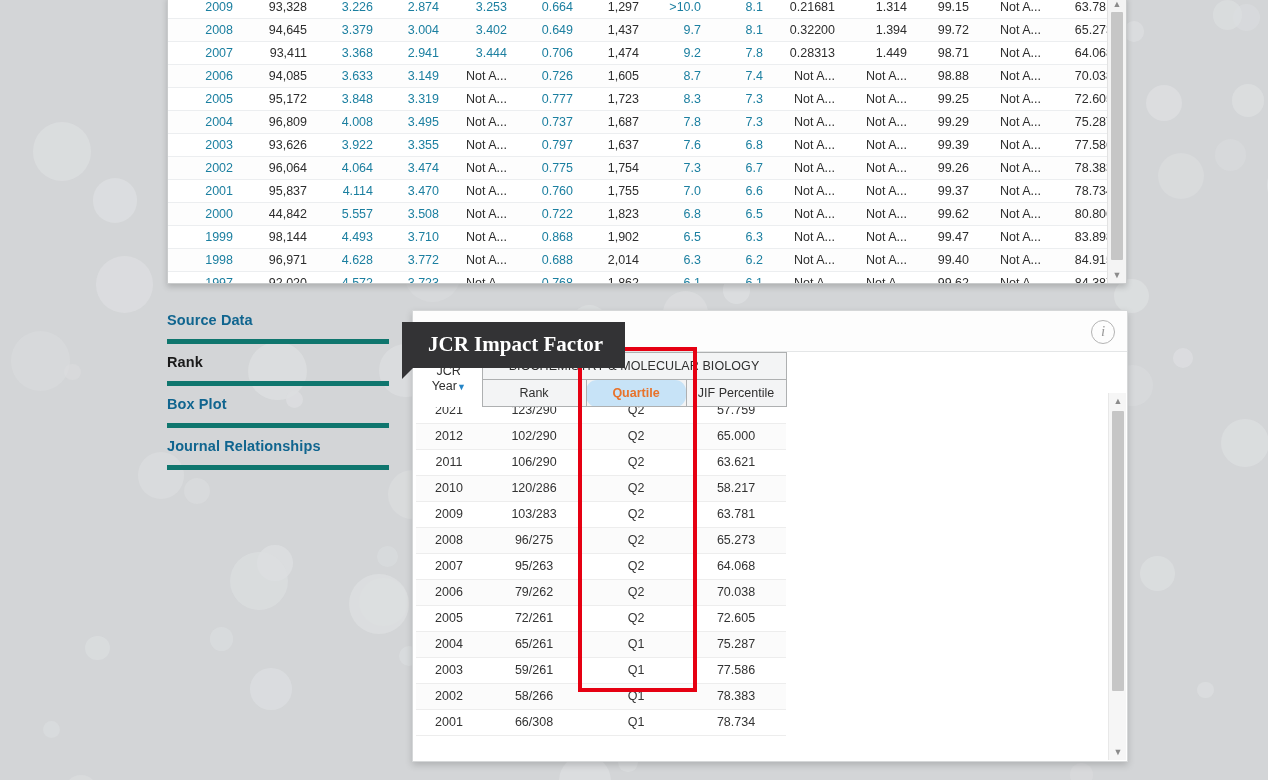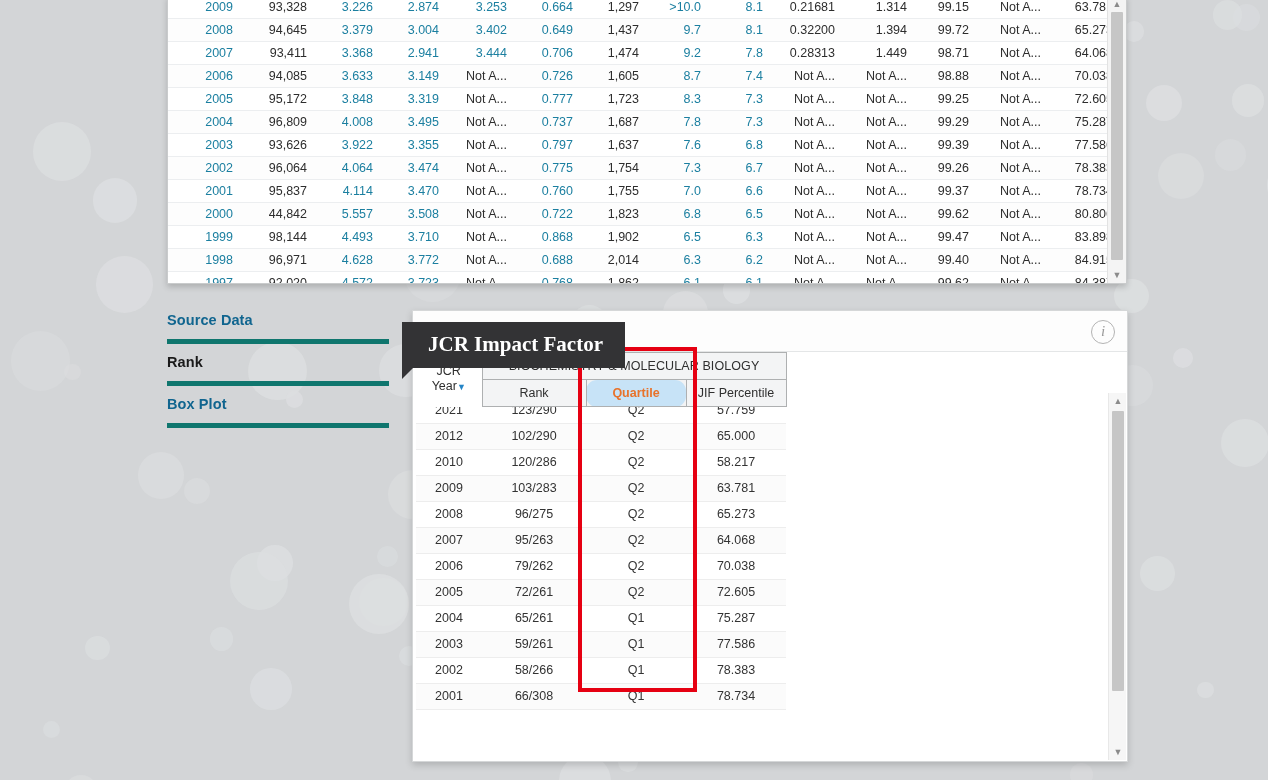--- a/index.html
+++ b/index.html
@@ -447,20 +447,21 @@
     <div class="arr up">▲</div>
     <div class="thumb" style="top:16px;height:248px"></div>
     <div class="arr dn">▼</div>
   </div>
 </div>
 
 <nav id="sidenav">
     <a class="nav-item" href="#">Source Data</a>
     <a class="nav-item active" href="#">Rank</a>
     <a class="nav-item" href="#">Box Plot</a>
+    <a class="nav-item" href="#">Journal Relationships</a>
   </nav>
 
 <div id="rank-panel">
   <div id="panel-head">
     <div id="info-icon">i</div>
   </div>
 
   <div id="rank-table-zone">
     <div id="rank-header">
       <table class="rank-head">
@@ -496,20 +497,26 @@
               <td class="c-quart">Q2</td>
               <td class="c-pct">57.759</td>
             </tr>
             <tr>
               <td class="c-year">2012</td>
               <td class="c-rank">102/290</td>
               <td class="c-quart">Q2</td>
               <td class="c-pct">65.000</td>
             </tr>
             <tr>
+              <td class="c-year">2011</td>
+              <td class="c-rank">106/290</td>
+              <td class="c-quart">Q2</td>
+              <td class="c-pct">63.621</td>
+            </tr>
+            <tr>
               <td class="c-year">2010</td>
               <td class="c-rank">120/286</td>
               <td class="c-quart">Q2</td>
               <td class="c-pct">58.217</td>
             </tr>
             <tr>
               <td class="c-year">2009</td>
               <td class="c-rank">103/283</td>
               <td class="c-quart">Q2</td>
               <td class="c-pct">63.781</td>

